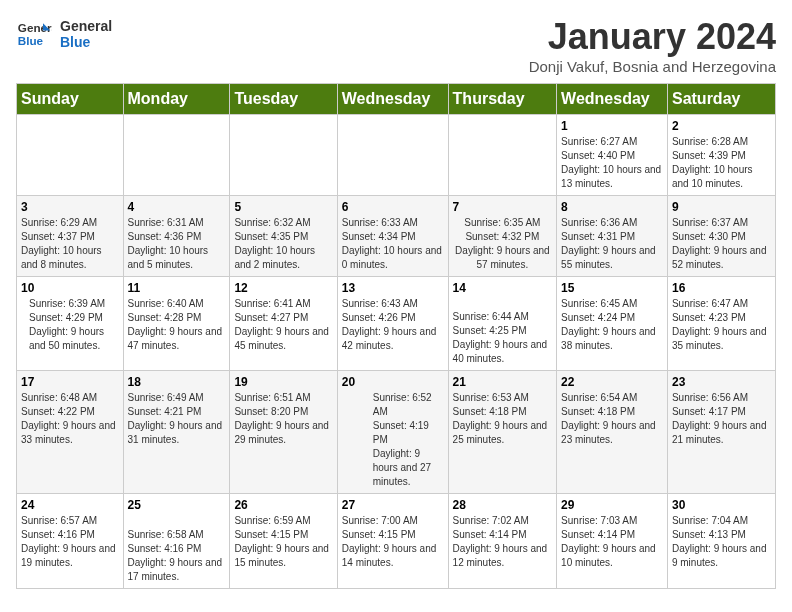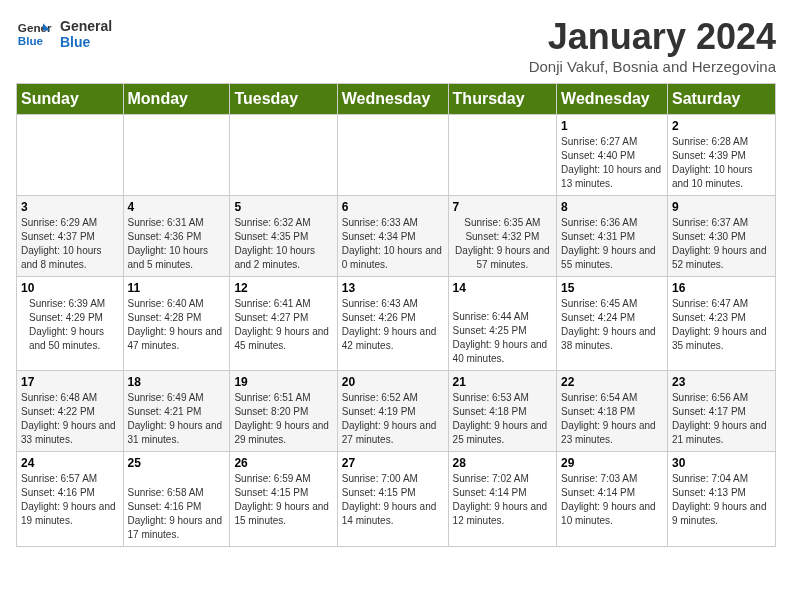--- a/index.html
+++ b/index.html
@@ -234,21 +234,21 @@
 Daylight: 9 hours and 31 minutes.</div>
         </td>
         <td>
           <span class="day-number">19</span>
           <div class="day-info" style="white-space: pre-line;">Sunrise: 6:51 AM
 Sunset: 8:20 PM
 Daylight: 9 hours and 29 minutes.</div>
         </td>
         <td>
           <span class="day-number">20</span>
-          <div class="day-info" style="white-space: pre-line;">Sunrise: 6:52 AM
+          <div class="day-info" style="white-space: pre-line; margin-left: 31px;">Sunrise: 6:52 AM
 Sunset: 4:19 PM
 Daylight: 9 hours and 27 minutes.</div>
         </td>
         <td>
           <span class="day-number">21</span>
           <div class="day-info" style="white-space: pre-line;">Sunrise: 6:53 AM
 Sunset: 4:18 PM
 Daylight: 9 hours and 25 minutes.</div>
         </td>
         <td>

